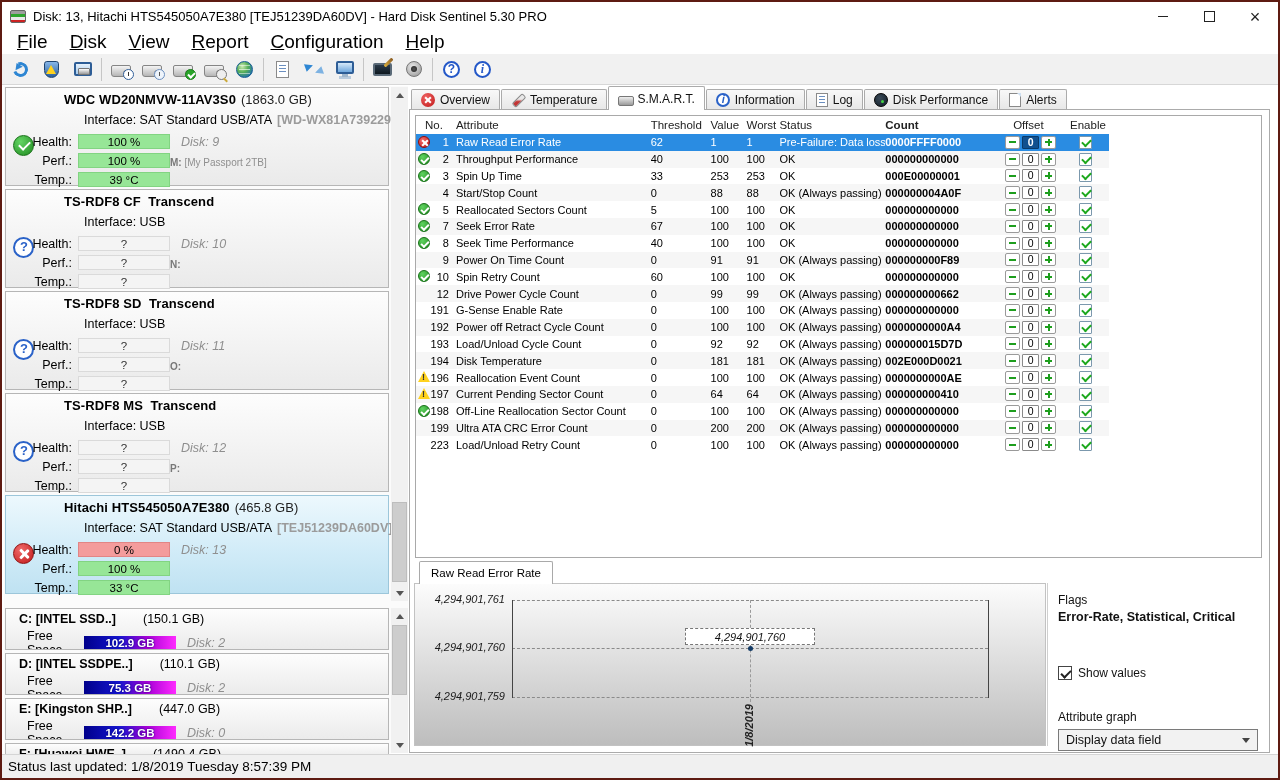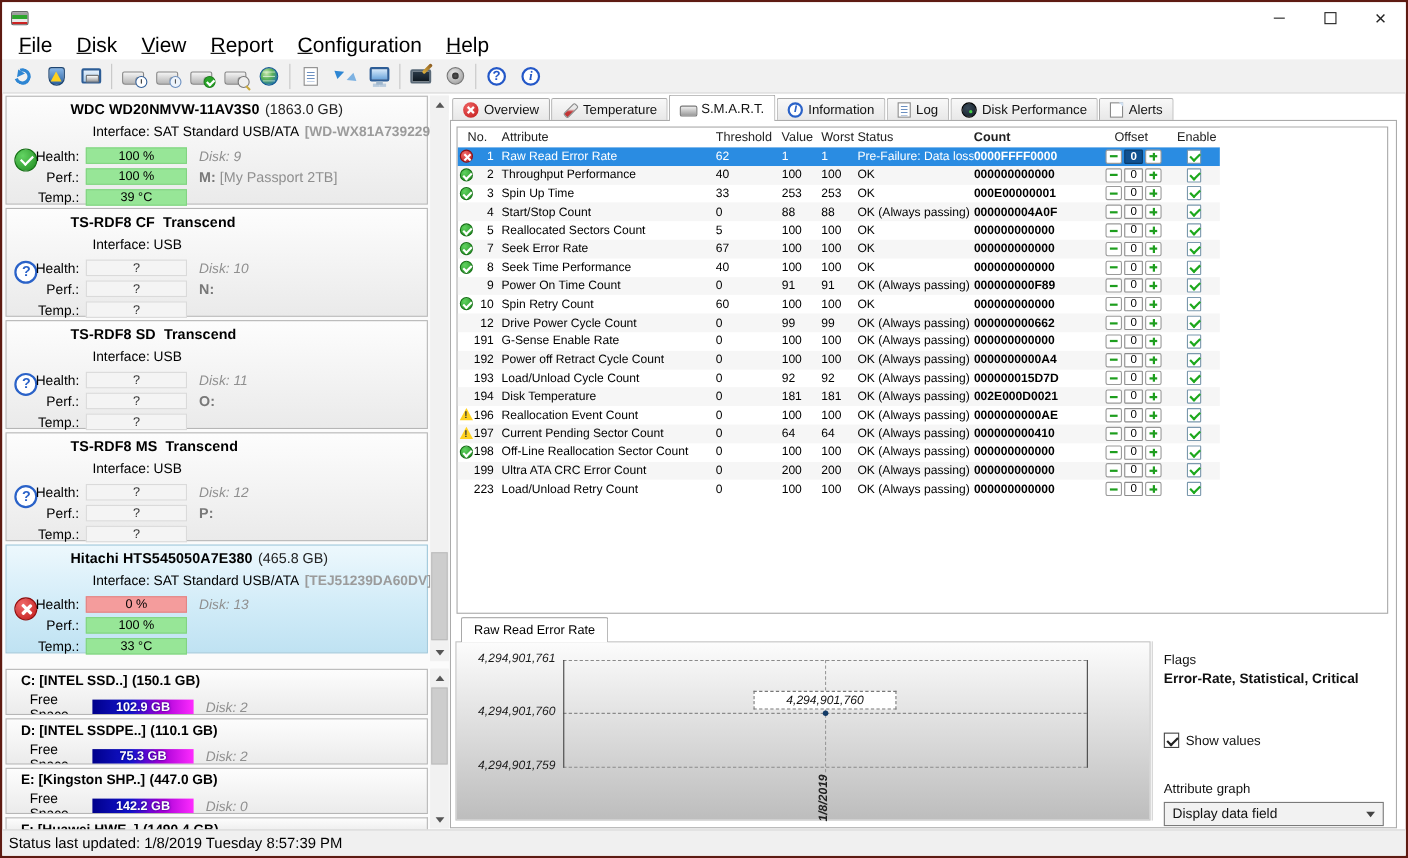--- a/index.html
+++ b/index.html
@@ -80,26 +80,26 @@
   .s-err::before{transform:rotate(45deg);} .s-err::after{transform:rotate(-45deg);}
   .s-q{background:#fff;border:2px solid #2a62c8;}
   .s-q::after{content:"?";position:absolute;left:5px;top:0px;color:#2a62c8;font-weight:bold;font-size:13px;}
   .d-row{position:absolute;left:0;right:0;display:flex;align-items:flex-end;height:16px;}
   .d-lab{width:72px;text-align:right;padding-right:6px;font-size:12.5px;color:#000;}
   .bar{width:92px;height:15px;display:flex;align-items:center;justify-content:center;font-size:11.5px;color:#000;}
   .bar.good{background:#97e697;border:1px solid #82d482;}
   .bar.bad{background:#f49c9c;border:1px solid #e28585;}
   .bar.unk{background:#f4f4f4;border:1px solid #dadada;color:#333;}
   .d-ann{margin-left:11px;font-size:12.5px;color:#8f8f8f;font-style:italic;}
-  .d-drv{margin-left:11px;font-size:13px;color:#8f8f8f;}
+  .d-drv{font-size:10px;color:#8f8f8f;}
   .d-drv b{color:#787878;}
   .ppanel{position:relative;margin:0 19px 3px 1px;height:42px;border:1px solid #b6b6b6;background:linear-gradient(#fdfdfd,#ebebeb);overflow:hidden;}
   .ppanel.cut{height:14px;border-bottom:none;}
   .p-name{position:absolute;left:13px;top:3px;font-size:12.5px;}
-  .p-size{margin-left:4px;font-weight:bold;}
+  .p-size{margin-left:27px;font-weight:normal;}
   .p-row{position:absolute;top:20px;left:0;right:0;display:flex;align-items:center;}
   .p-lab{width:78px;padding-left:21px;font-size:12.5px;}
   .fbar{width:92px;height:15px;background:linear-gradient(90deg,#00008b 0%,#1414cf 38%,#a500d5 68%,#ff2bff 100%);color:#fff;font-weight:bold;font-size:11.5px;display:flex;align-items:center;justify-content:center;text-shadow:0 0 2px #00006a;}
 
   
   .sb{position:absolute;right:0;width:17px;background:#f1f1f1;}
   .sb-btn{position:absolute;left:0;width:17px;height:16px;display:flex;align-items:center;justify-content:center;background:#f1f1f1;}
   .tri-up{width:0;height:0;border-left:4px solid transparent;border-right:4px solid transparent;border-bottom:5px solid #555;}
   .tri-dn{width:0;height:0;border-left:4px solid transparent;border-right:4px solid transparent;border-top:5px solid #555;}
   .sb-thumb{position:absolute;left:1px;width:15px;background:#cdcdcd;border:1px solid #bdbdbd;}
@@ -188,20 +188,21 @@
   
   .statusbar{position:absolute;left:0;right:0;bottom:0;height:24px;background:#f0f0f0;border-top:1px solid #d5d5d5;display:flex;align-items:center;padding-left:6px;font-size:13.5px;color:#000;}
 </style>
 </head>
 <body>
 
 <div class="app">
 
   <div class="titlebar">
     <span class="appicon"></span>
+    <span class="title">Disk: 13, Hitachi HTS545050A7E380 [TEJ51239DA60DV]  -  Hard Disk Sentinel 5.30 PRO</span>
     <div class="win-controls">
       <span class="wc wc-min"></span>
       <span class="wc wc-max"></span>
       <span class="wc wc-close"></span>
     </div>
   </div>
 
   <div class="menubar" id="menubar">
       <div class="menu-item"><u>F</u>ile</div>
       <div class="menu-item"><u>D</u>isk</div>

